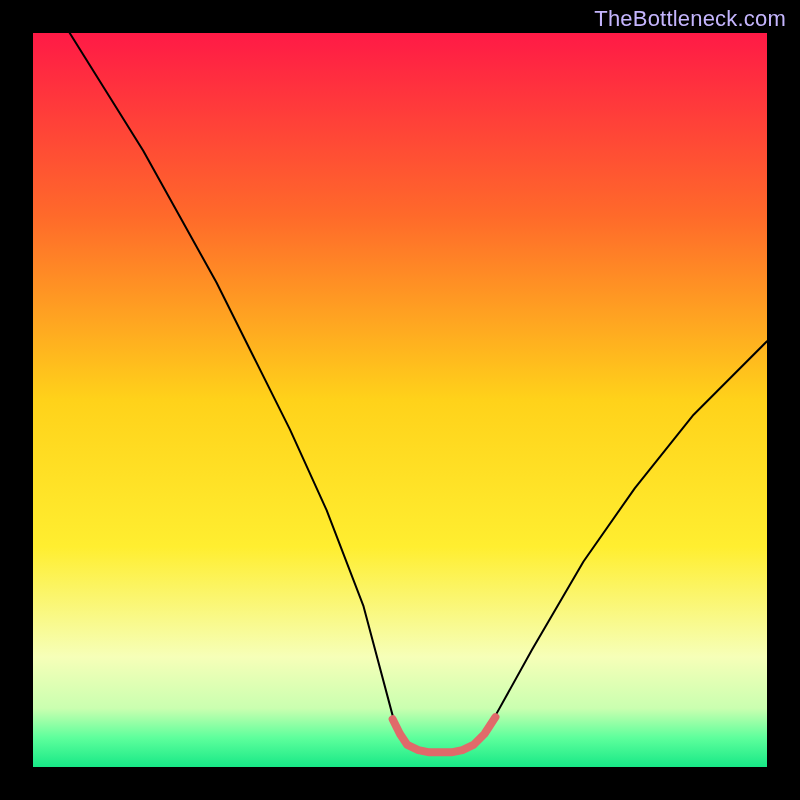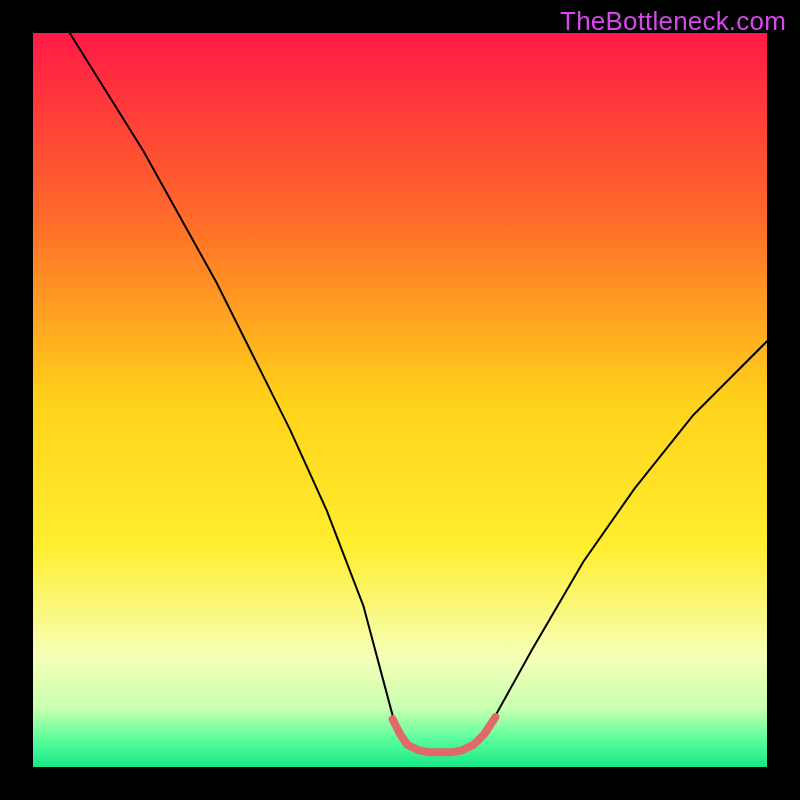--- a/index.html
+++ b/index.html
@@ -14,22 +14,22 @@
   .frame {
     position: relative;
     width: 800px;
     height: 800px;
     background: #000;
   }
   .watermark {
     position: absolute;
     top: 6px;
     right: 14px;
-    color: #d946ef;
-    font-size: 26px;
+    color: #c4b5fd;
+    font-size: 22px;
     font-weight: 500;
     letter-spacing: 0.2px;
     z-index: 10;
   }
   svg {
     position: absolute;
     top: 0;
     left: 0;
   }
 </style>

